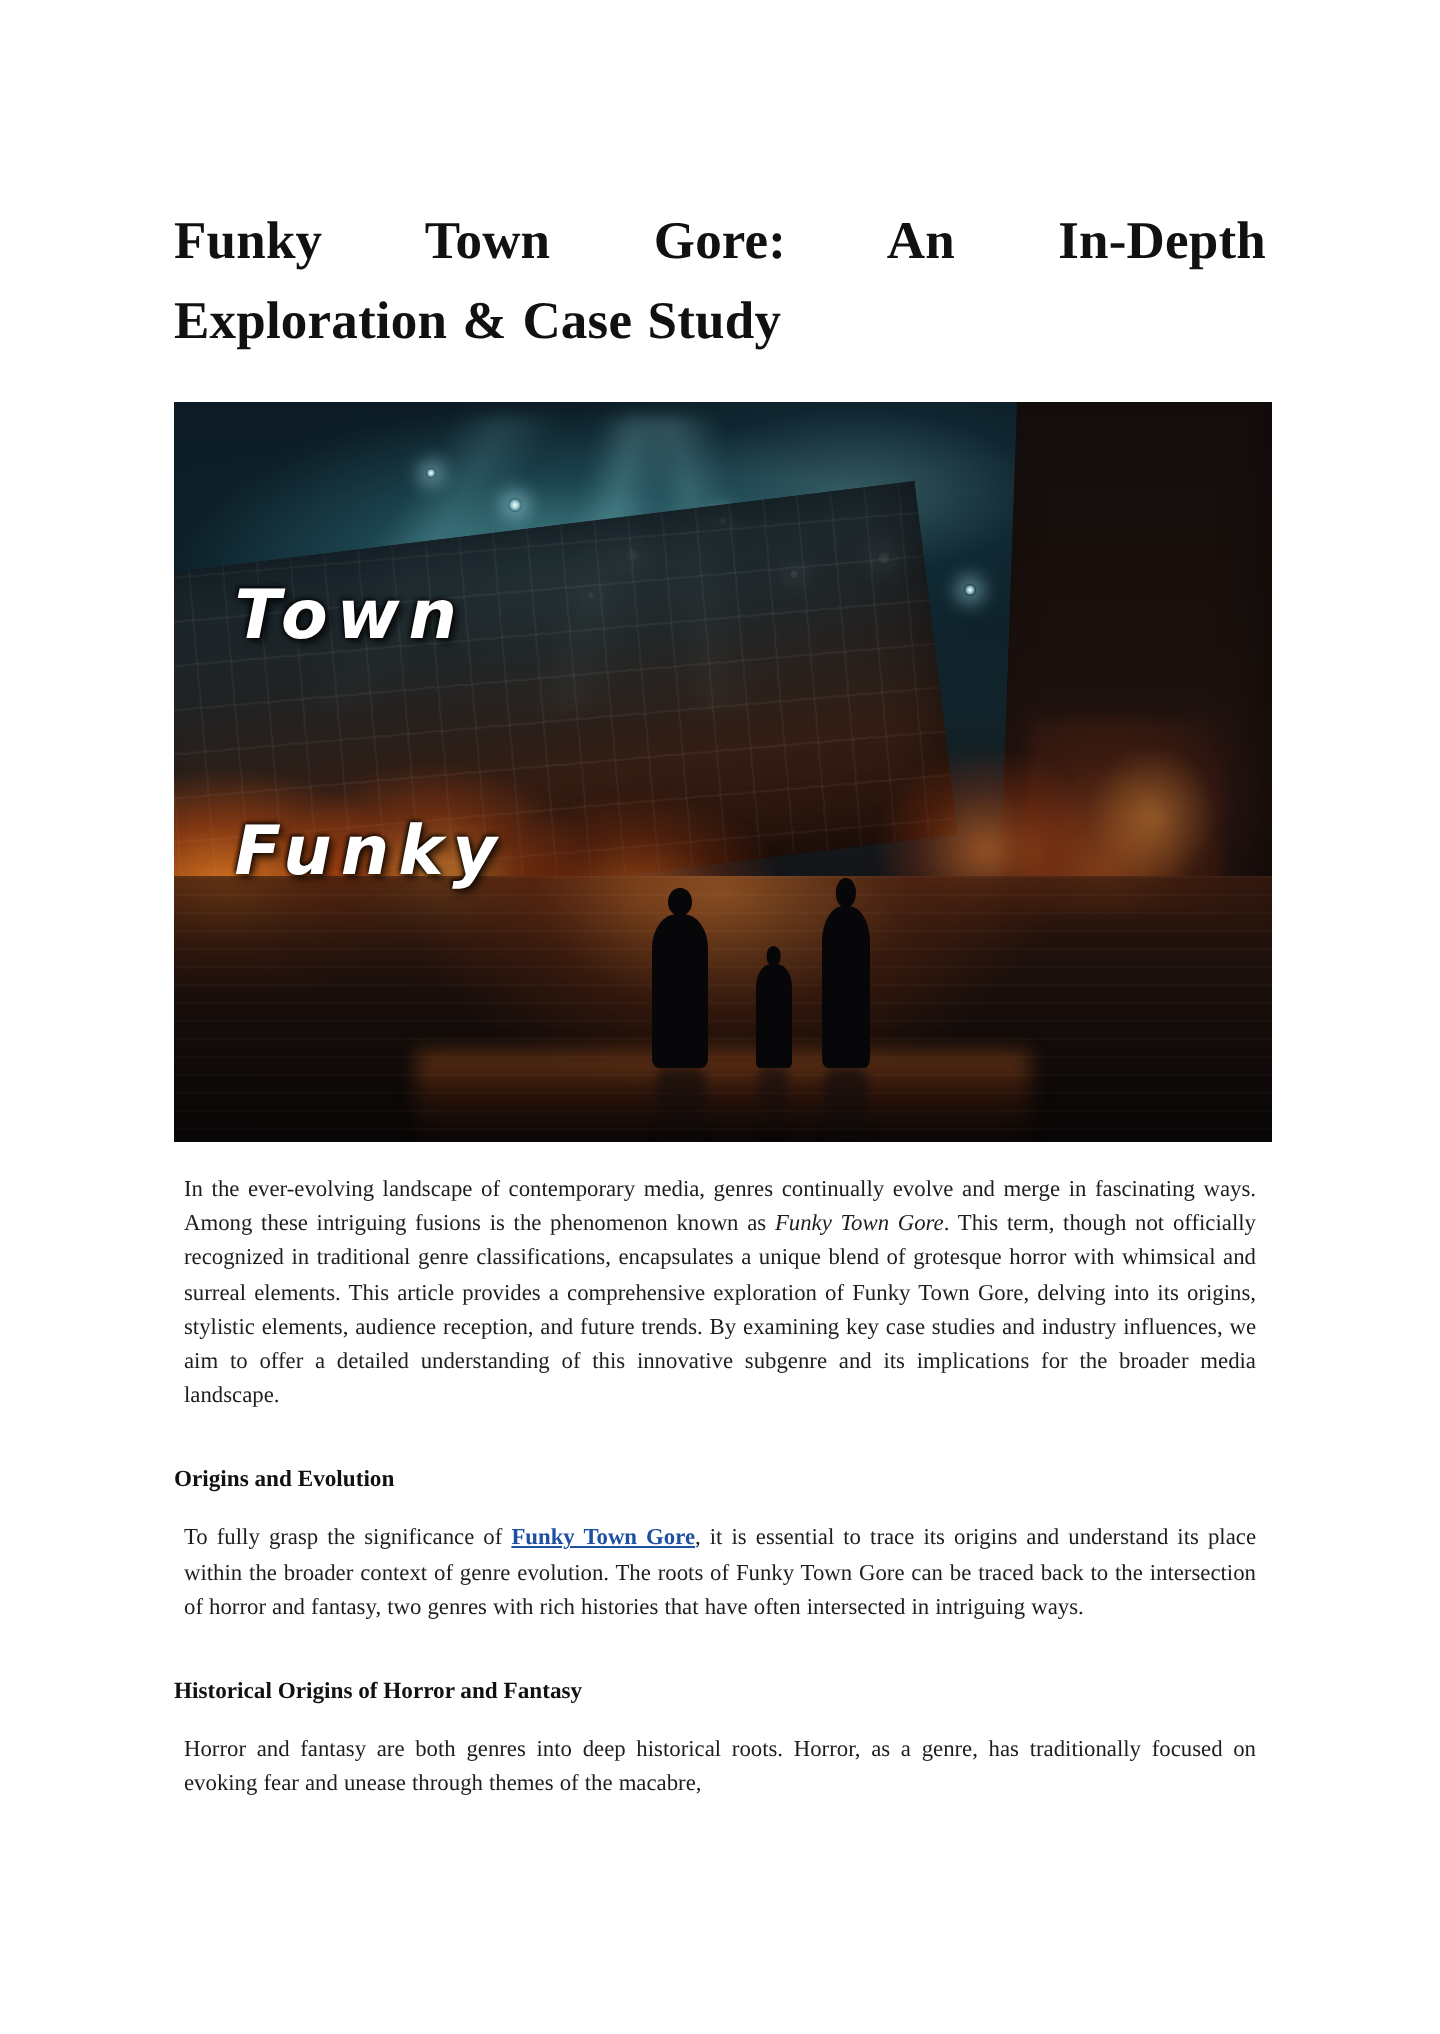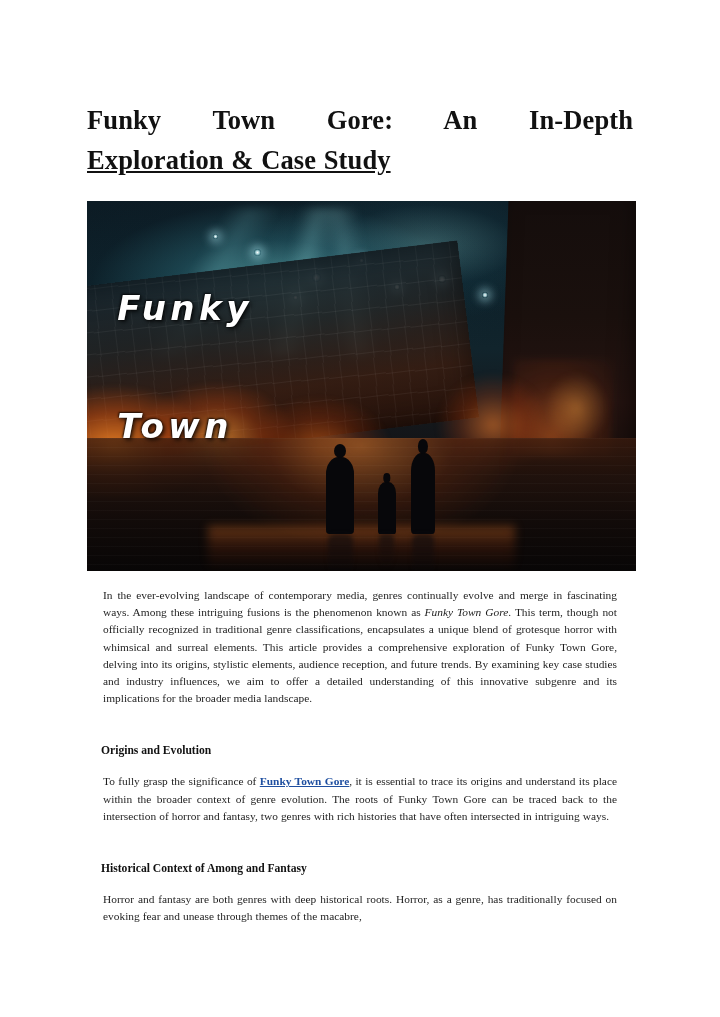--- a/index.html
+++ b/index.html
@@ -47,21 +47,20 @@
     hyphens: none;
   }
   .doc-title .tl1 {
     display: block;
     text-align: justify;
     text-align-last: justify;
   }
   .doc-title .tl2 {
     display: block;
     text-align: center;
-    text-decoration: underline;
   }
 
   
   .hero-wrap {
     margin-top: 21px;
     width: 549px;
     height: 370px;
     position: relative;
     overflow: hidden;
     background: #05080c;
@@ -271,34 +270,34 @@
     text-shadow:
       0 0 2px rgba(0,0,0,0.85),
       2px 2px 4px rgba(0,0,0,0.75),
       -1px -1px 2px rgba(0,0,0,0.6);
     white-space: pre-line;
   }
   .hero-text span { display: block; }
 
   
   .para {
-    margin: 16px;
+    margin: 5px;
     font-size: 11.4px;
     line-height: 17.2px;
     text-align: justify;
     text-align-last: left;
     color: #1d1d1d;
     -webkit-hyphens: none;
     hyphens: none;
     word-spacing: 0.2px;
   }
   .para.first { margin-top: 16px; }
 
   .h2 {
-    margin: 14px;
+    margin: 0;
     padding-top: 20px;
     font-size: 11.6px;
     line-height: 16px;
     font-weight: bold;
     color: #111111;
     text-align: left;
   }
   .h2 + .para { margin-top: 13px; }
 
   em.ital { font-style: italic; }
@@ -341,29 +340,29 @@
         <div class="street">
           <div class="street-reflect"></div>
         </div>
         <div class="figures">
           <div class="fig fig-a"></div>
           <div class="fig fig-b"></div>
           <div class="fig fig-c"></div>
         </div>
       </div>
       <div class="hero-text">
+        <span>Town</span>
         <span>Funky</span>
-        <span>Town</span>
       </div>
     </div>
 
     <p class="para first"><span>In the ever-evolving landscape of contemporary media, genres continually evolve and merge in fascinating ways. Among these intriguing fusions is the phenomenon known as </span><em class="ital">Funky Town Gore</em><span>. This term, though not officially recognized in traditional genre classifications, encapsulates a unique blend of grotesque horror with whimsical and surreal elements. This article provides a comprehensive exploration of Funky Town Gore, delving into its origins, stylistic elements, audience reception, and future trends. By examining key case studies and industry influences, we aim to offer a detailed understanding of this innovative subgenre and its implications for the broader media landscape.</span></p>
 
     <h2 class="h2">Origins and Evolution</h2>
 
     <p class="para"><span>To fully grasp the significance of </span><a class="doclink" href="#">Funky Town Gore</a><span>, it is essential to trace its origins and understand its place within the broader context of genre evolution. The roots of Funky Town Gore can be traced back to the intersection of horror and fantasy, two genres with rich histories that have often intersected in intriguing ways.</span></p>
 
-    <h2 class="h2">Historical Context of Among and Fantasy</h2>
-
-    <p class="para">Horror and fantasy are both genres with deep historical roots. Horror, as a genre, has traditionally focused on evoking fear and unease through themes of the macabre,</p>
+    <h2 class="h2">Historical Origins of Horror and Fantasy</h2>
+
+    <p class="para">Horror and fantasy are both genres into deep historical roots. Horror, as a genre, has traditionally focused on evoking fear and unease through themes of the macabre,</p>
 
   </div>
 </div>
 
 </body></html>

